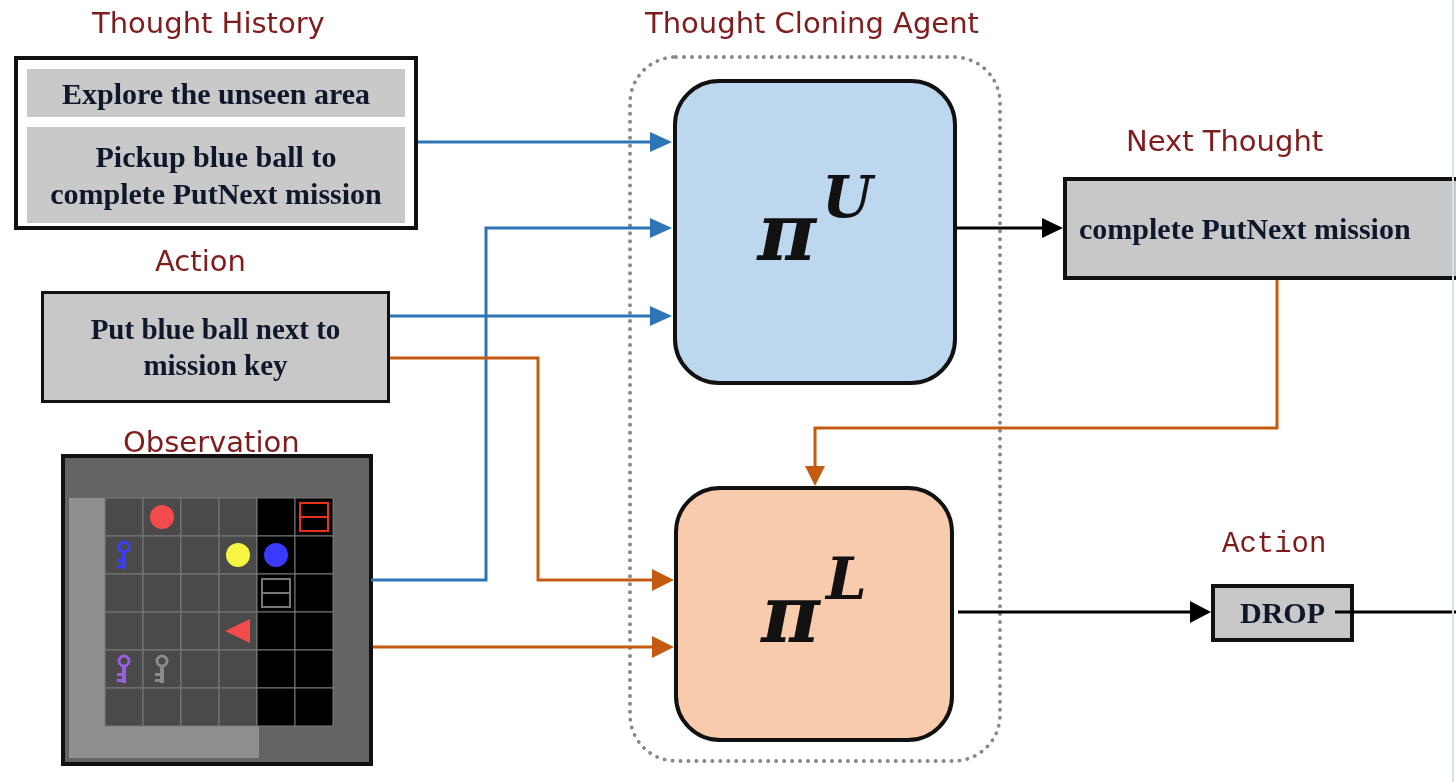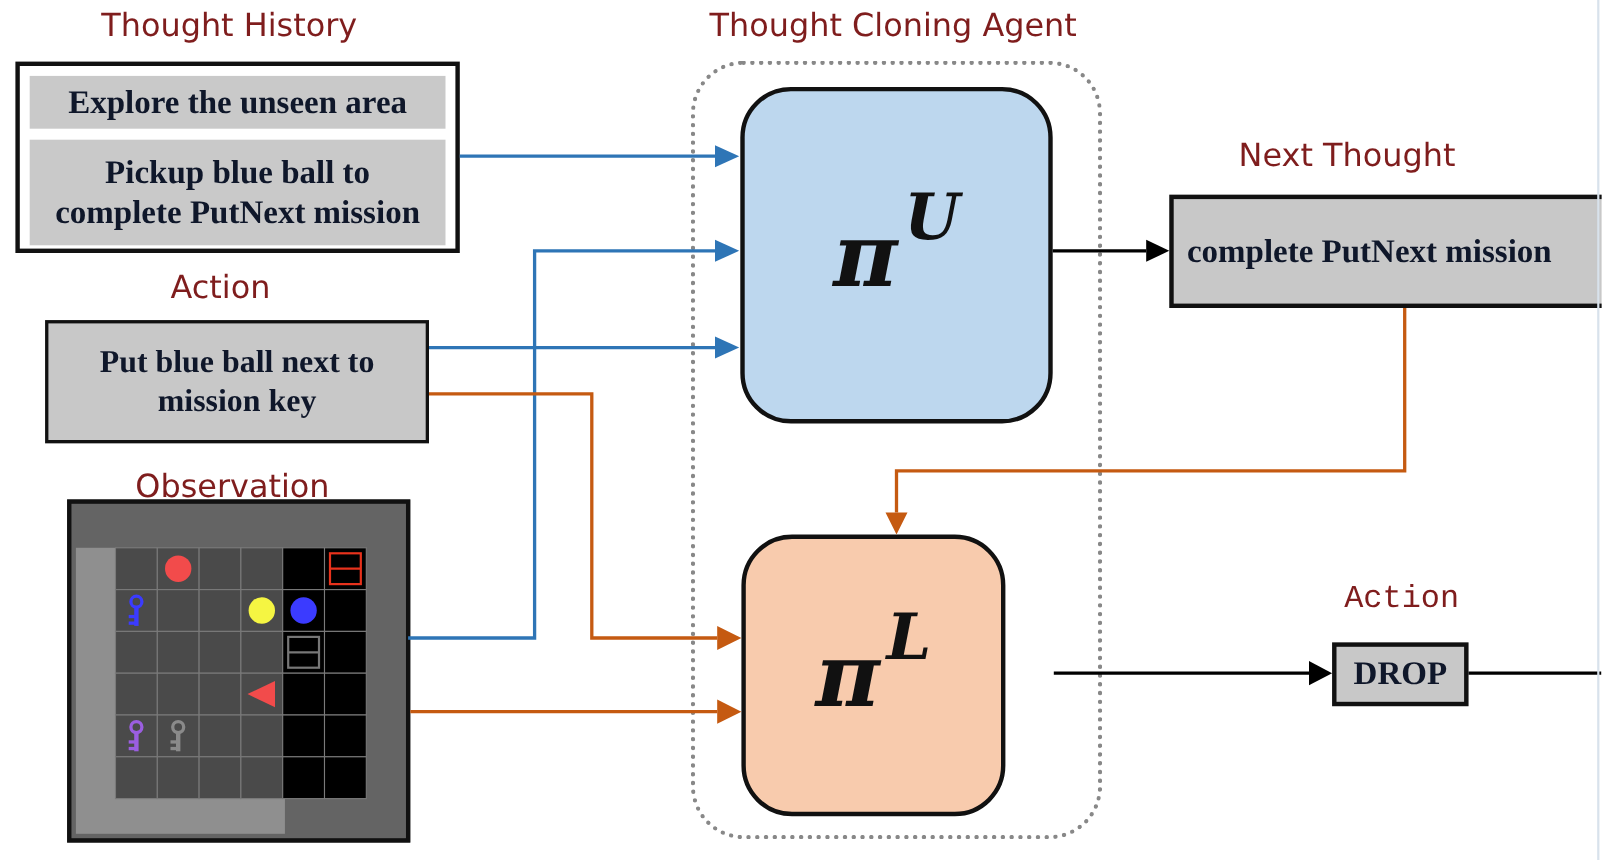--- a/index.html
+++ b/index.html
@@ -38,30 +38,30 @@
 
 <div class="gbox serif" style="left:41px; top:291px; width:349px; height:112px; flex-direction:column; font-size:29px;">
   <span>Put blue ball next to</span>
   <span>mission key</span>
 </div>
 
 <div class="gbox serif" style="left:1063px; top:177px; width:420px; height:103px; flex-direction:column; justify-content:center; align-items:flex-start; padding-left:12px; border-width:4px;">
   <span>complete PutNext mission</span>
 </div>
 
-<div class="gbox serif" style="left:1211px; top:584px; width:124px; height:58px; border-width:4px;">
+<div class="gbox serif" style="left:1211px; top:584px; width:143px; height:58px; border-width:4px;">
   <span>DROP</span>
 </div>
 
 <div id="agent-frame"></div>
 
 <div class="policy" style="left:673px; top:79px; width:284px; height:306px; background:#bdd7ee;">
   <span class="pi"><span>π</span><span class="sup">U</span></span>
 </div>
-<div class="policy" style="left:674px; top:486px; width:240px; height:256px; background:#f8cbad;">
+<div class="policy" style="left:674px; top:486px; width:280px; height:256px; background:#f8cbad;">
   <span class="pi"><span>π</span><span class="sup">L</span></span>
 </div>
 
 <div id="obs">
   <svg width="304" height="304" viewBox="0 0 304 304">
     <rect x="0" y="0" width="304" height="304" fill="#646464"></rect>
     <rect x="4" y="40" width="190" height="260" fill="#8f8f8f"></rect>
     <g id="cells">
         <rect x="40" y="40" width="38" height="38" fill="#4a4a4a" stroke="#7a7a7a" stroke-width="1"></rect>
         <rect x="78" y="40" width="38" height="38" fill="#4a4a4a" stroke="#7a7a7a" stroke-width="1"></rect>

